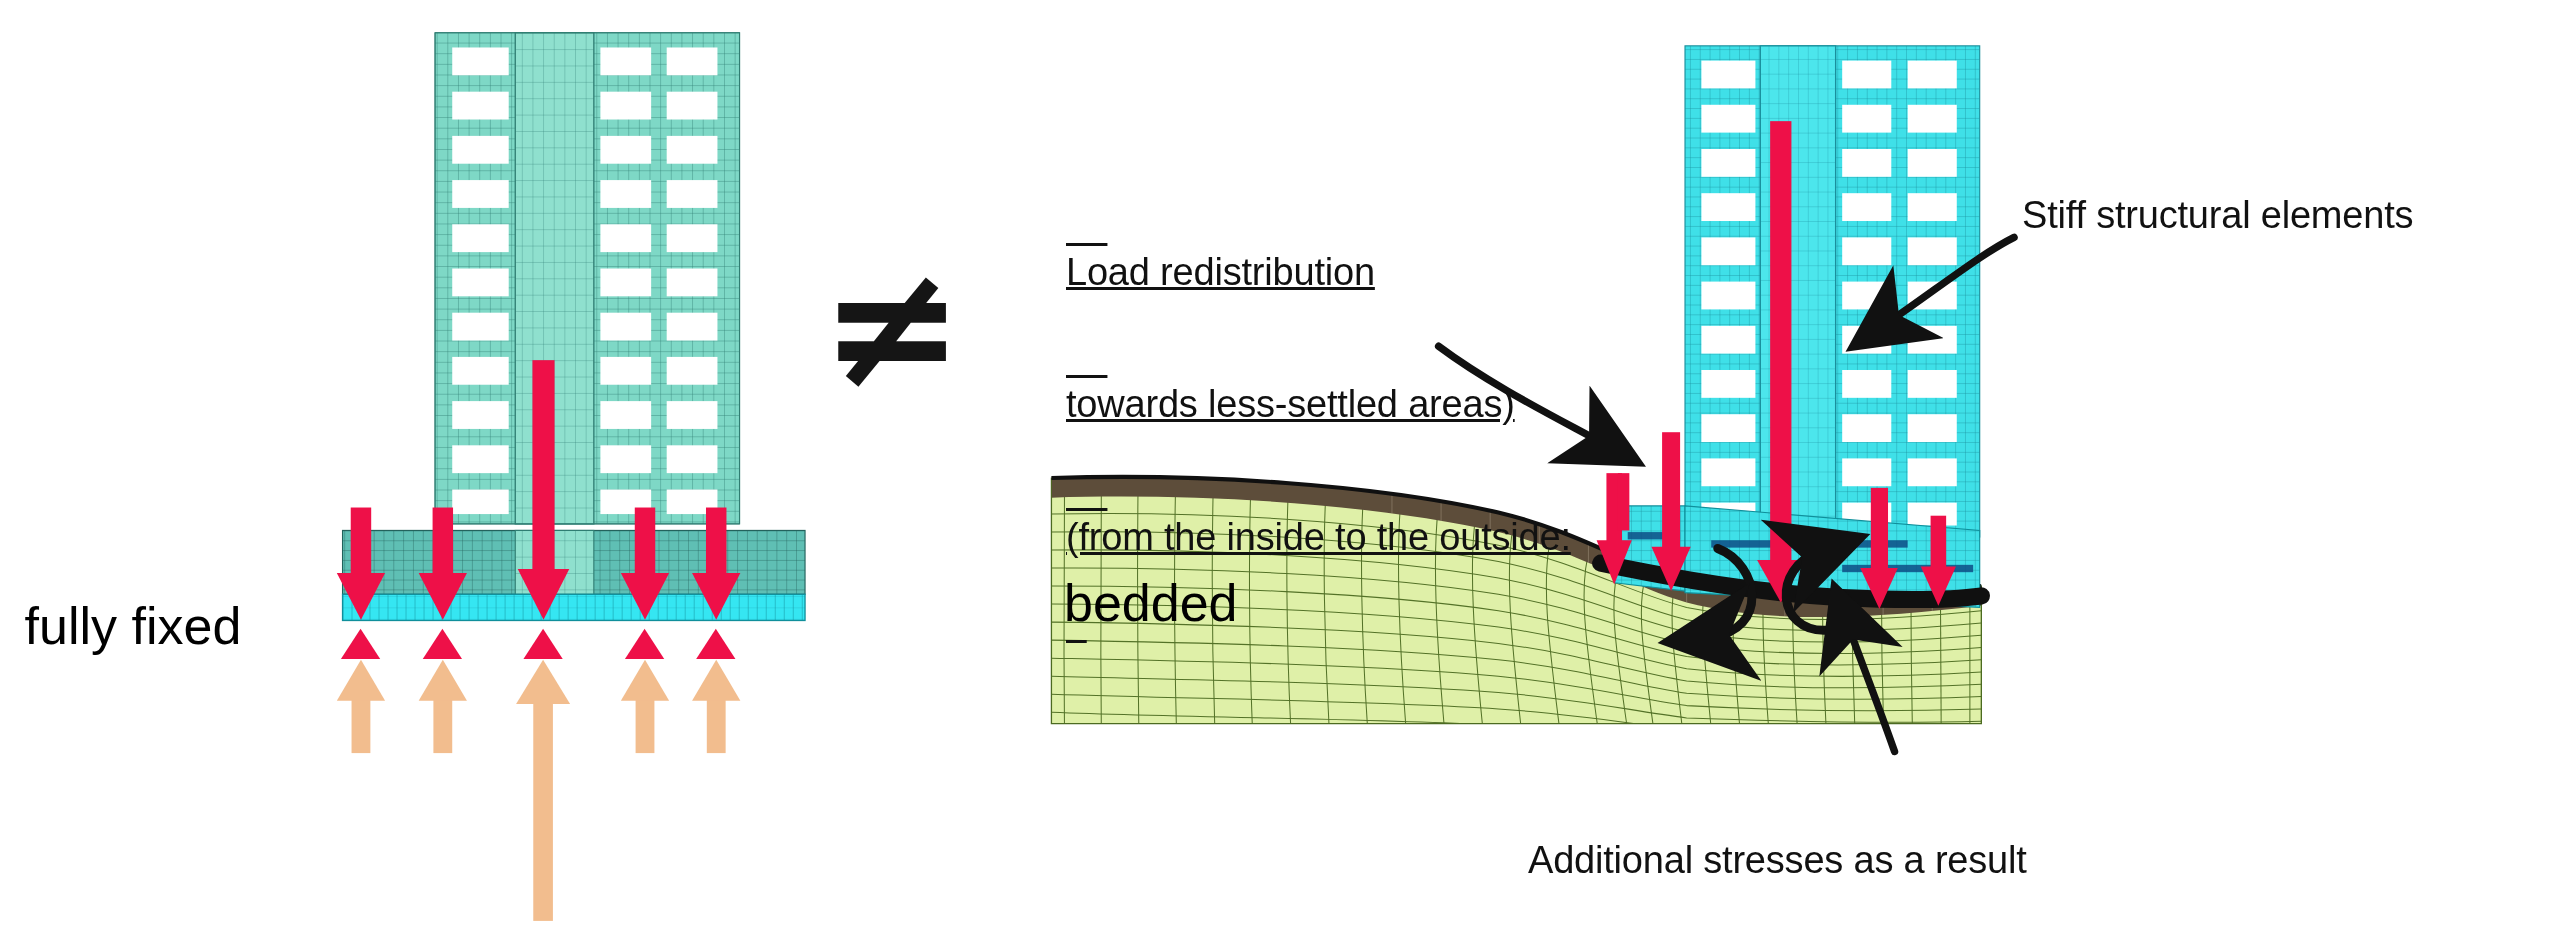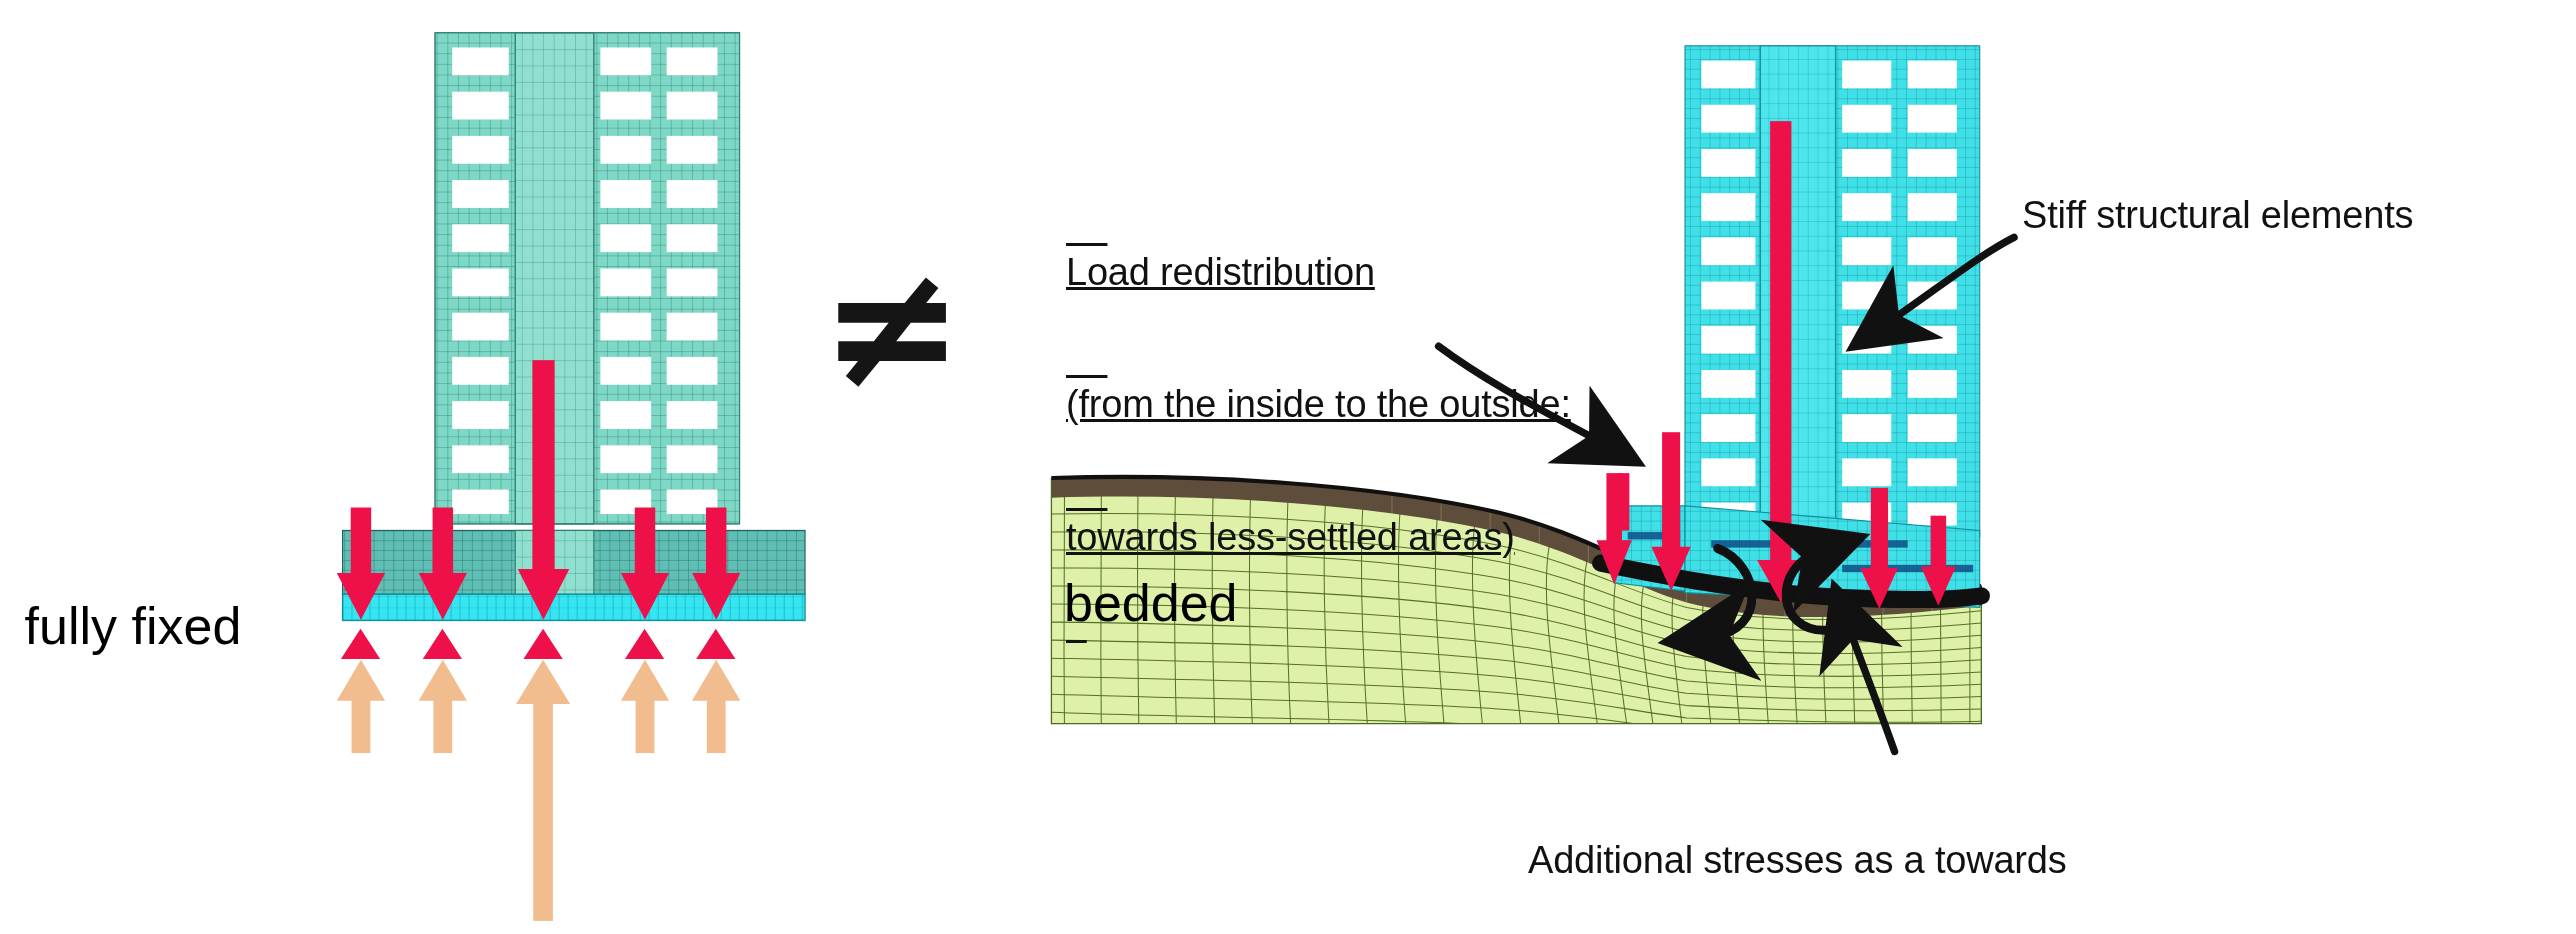--- a/index.html
+++ b/index.html
@@ -372,27 +372,27 @@
   </svg>
 
   <div id="neq" style="left:820px; top:241px;">≠</div>
 
   <div class="label-big" style="left:24.6px; top:596px;">fully fixed</div>
 
   <div class="label-big" style="left:1064px; top:573px;">bedded</div>
 
   <div class="anno" style="left:1066px; top:162px;text-decoration:underline;">
     <span>Load redistribution</span>
+    <span>towards less-settled areas)</span>
     <span>(from the inside to the outside:</span>
-    <span>towards less-settled areas)</span>
   </div>
 
   <div class="anno" style="left:2022px; top:105px;">
     <span>Stiff structural elements</span>
   </div>
 
   <div class="anno" style="left:1528px; top:750px;">
-    <span>Additional stresses as a towards</span>
+    <span>Additional stresses as a result</span>
     
   </div>
 
 </div>
 
 
 </body></html>

